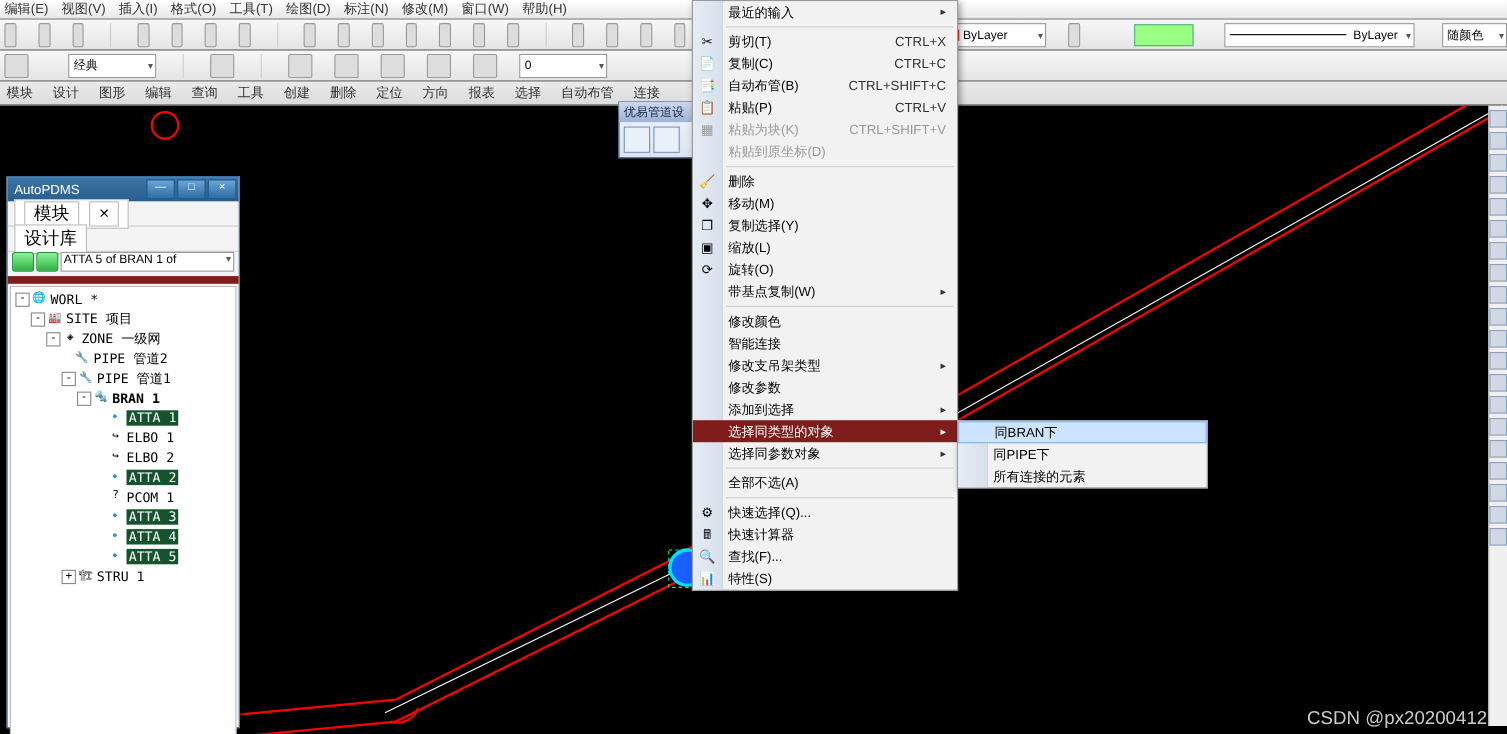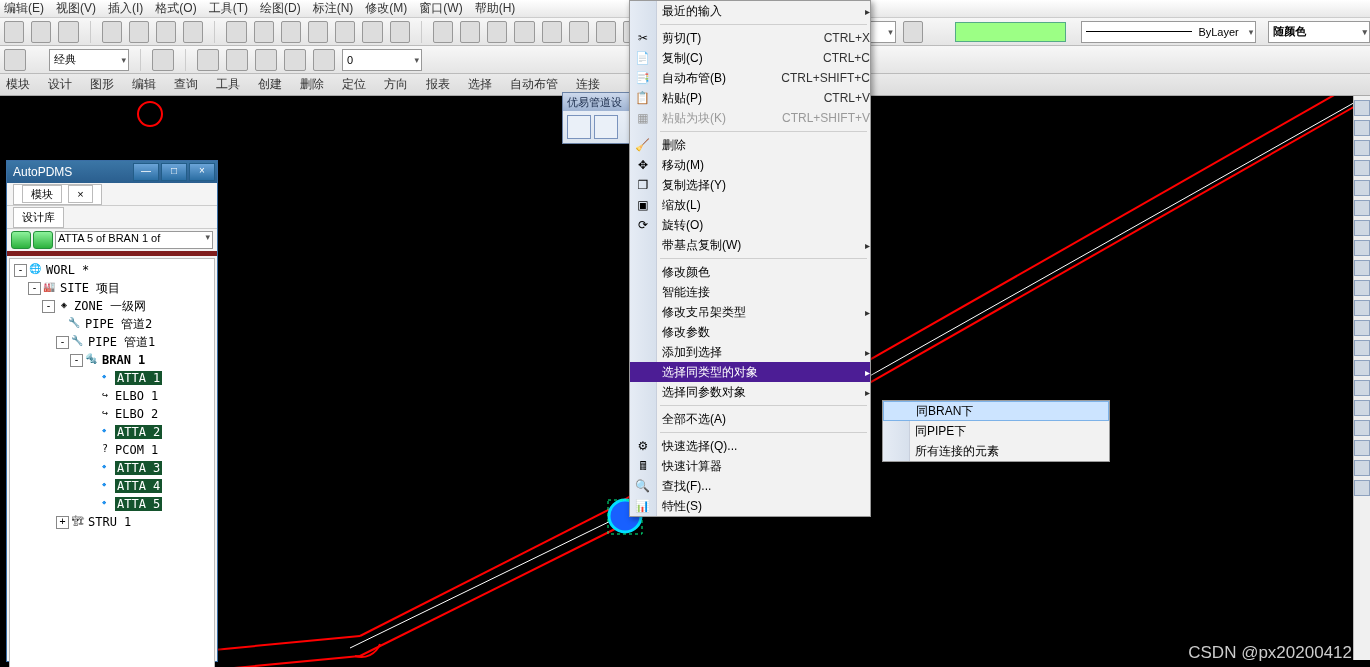--- a/index.html
+++ b/index.html
@@ -19,21 +19,21 @@
   box-sizing: border-box;
   border-bottom: 1px solid #ccc;
 }
 .menubar > span { margin-right: 12px; }
 .toolbar {
   width: 100%; height: 28px;
   background: linear-gradient(#f7f7f7, #e5e5e5);
   border-bottom: 1px solid #bbb;
   display: flex; align-items: center;
   padding-left: 4px;
-  gap: 7px;
+  gap: 20px;
   box-sizing: border-box;
 }
 .tb-icon {
   width: 20px; height: 20px;
   background: #ddd; border: 1px solid #999;
   border-radius: 2px;
   display: inline-block;
 }
 .tb-sep { width: 1px; height: 22px; background: #ccc; margin: 0 4px; }
 .selector {
@@ -78,24 +78,24 @@
 .winbtn {
   width: 24px; height: 16px;
   background: linear-gradient(#6ba4d8, #2b6ea3);
   border: 1px solid #235d88;
   color: #fff; font-size: 10px; text-align: center; line-height: 14px;
 }
 .sp-tab {
   height: 22px; border-bottom: 1px solid #ccc;
   display: flex; align-items: center; padding-left: 6px;
 }
-.sp-tab span { padding: 2px 8px; background: #fff; border: 1px solid #bbb; font-size: 11px; }
+.sp-tab span { padding: 2px 8px; background: #fff; border: 1px solid #bbb; font-size: 16px; }
 .sp-crumb {
-  height: 22px; display: flex; align-items: center;
-  padding: 0 4px; border-bottom: 5px solid #7f1d1d;
+  height: 22px; display: flex; 
+  padding: 0 4px; border-bottom: 7px solid #7f1d1d;
 }
 .sp-crumb .navbtn {
   width: 18px; height: 16px; border-radius: 3px;
   background: linear-gradient(#8df29b, #2db23e);
   border: 1px solid #23913a;
   margin-right: 2px;
 }
 .sp-crumb .sel { flex: 1; background: #fff; border: 1px solid #999; height: 16px; font-size: 11px; padding-left: 2px; position: relative; }
 .sp-crumb .sel::after { content: "▾"; position: absolute; right: 2px; font-size: 9px; color: #555; }
 .tree {
@@ -118,36 +118,36 @@
   font-size: 12px;
 }
 .cm-icon-col {
   position: absolute; left: 0; top: 0; bottom: 0; width: 26px;
   background: linear-gradient(90deg, #e6ecf5, #d7e0ec);
   border-right: 1px solid #c8cfdc;
 }
 .cm-items { position: relative; }
 .cm-item {
   height: 20px; display: flex; align-items: center;
-  padding-left: 32px; 
+  padding-left: 32px; padding-right: 10px;
   white-space: nowrap;
 }
 .cm-item.sep { height: 0; border-top: 1px solid #cfcfcf; margin: 3px 3px 3px 30px; padding: 0; }
 .cm-item .shortcut { margin-left: auto; color: #333; }
 .cm-item .sub { margin-left: auto; color: #333; font-size: 10px; }
 .cm-item.disabled { color: #9a9a9a; }
 .cm-item.disabled .shortcut { color: #9a9a9a; text-align: center; }
-.cm-item.active { background: #4c1d95; color: #fff; }
+.cm-item.active { background: #7f1d1d; color: #fff; }
 .cm-item.active .sub { color: #fff; }
 .cm-item .ic {
   position: absolute; left: 5px; width: 16px; height: 16px;
   font-size: 12px; text-align: center; line-height: 16px;
 }
 .mainmenu { left: 629px; top: 0; width: 240px; }
-.submenu  { left: 870px; top: 400px; width: 226px; margin-left: 12px; }
+.submenu  { left: 870px; top: 382px; width: 226px; }
 .submenu .cm-item.active { background: #cce4ff; color: #000; border: 1px solid #7db2e8; height: 18px; }
 .ribbon-floater {
   position: absolute; left: 562px; top: 92px;
   width: 67px; height: 50px;
   background: linear-gradient(#f0f4fb, #dbe4ef);
   border: 1px solid #6d84a7;
 }
 .ribbon-floater .hdr {
   height: 18px; background: linear-gradient(#ccd8eb, #9eb3d3);
   font-size: 11px; padding-left: 4px; line-height: 18px; color: #1a2b4a;
@@ -220,21 +220,21 @@
     <span style="width:10px;height:10px;background:red;display:inline-block;margin-right:4px;"></span>
     <span>ByLayer</span>
   </span>
   <span class="tb-icon"></span>
   <span style="width:20px;"></span>
   <div style="width:120px;height:18px;background:#9cff85;border:1px solid #5a8;"></div>
   <span class="selector" style="width:170px;margin-left:8px;">
     <span class="bylayer-line"></span>
     <span>ByLayer</span>
   </span>
-  <span class="selector color-sel" style="margin-left:5px;font-weight:bold;">
+  <span class="selector color-sel" style="margin-left:5px;">
     <span>随颜色</span>
   </span>
 </div>
 
 <div class="toolbar">
   <span class="tb-icon"></span>
   <span class="selector" style="width:60px;margin-left:16px;">
     <span>经典</span>
   </span>
   <span class="tb-sep"></span>
@@ -456,20 +456,23 @@
     <div class="cm-item">
         <span class="ic">📋</span>
       <span>粘贴(P)</span>
         <span class="shortcut">CTRL+V</span>
       </div>
     <div class="cm-item disabled">
         <span class="ic">▦</span>
       <span>粘贴为块(K)</span>
         <span class="shortcut">CTRL+SHIFT+V</span>
       </div>
+    <div class="cm-item disabled">
+      <span>粘贴到原坐标(D)</span>
+      </div>
     <div class="cm-item sep"></div>
     <div class="cm-item">
         <span class="ic">🧹</span>
       <span>删除</span>
       </div>
     <div class="cm-item">
         <span class="ic">✥</span>
       <span>移动(M)</span>
       </div>
     <div class="cm-item">

